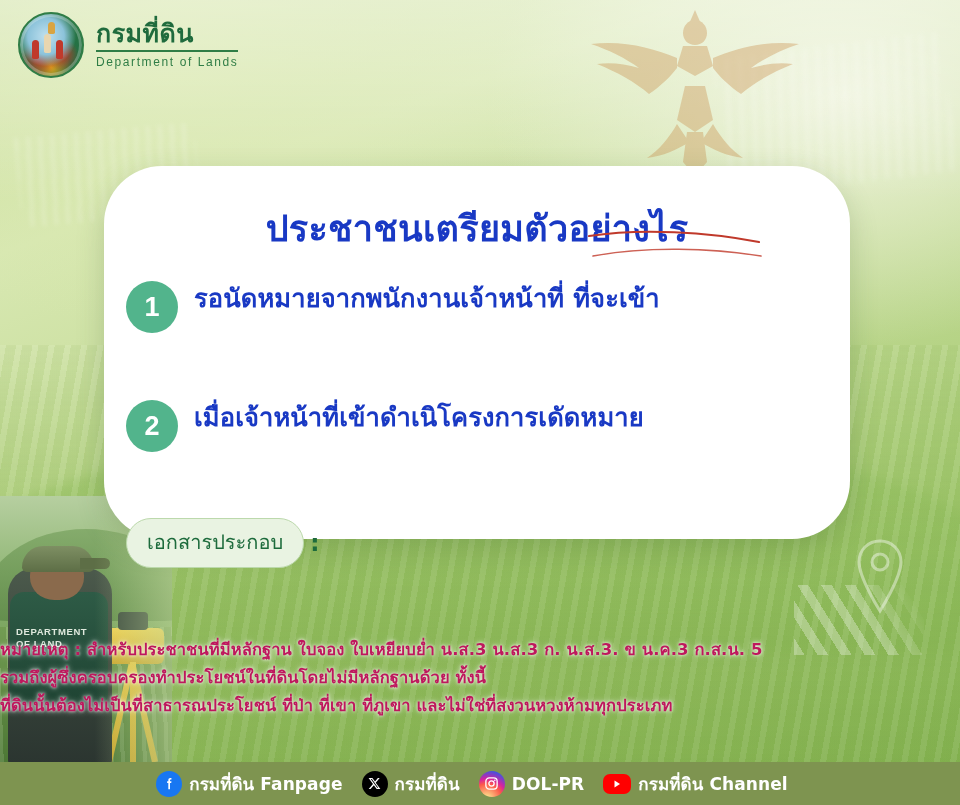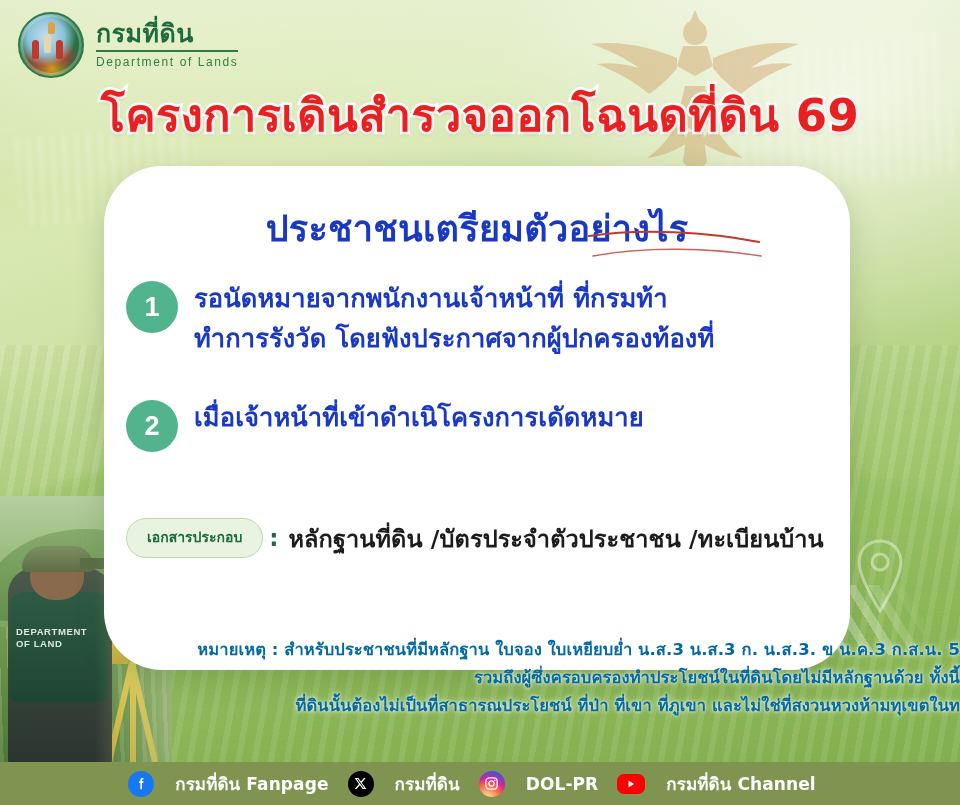--- a/index.html
+++ b/index.html
@@ -249,21 +249,21 @@
     -webkit-text-stroke: 5px #ffffff;
     paint-order: stroke fill;
     text-shadow:
       0 0 2px #fff, 0 2px 4px rgba(0,0,0,.18);
   }
 
   
   .card {
     position: absolute;
     left: 104px; top: 166px;
-    width: 746px; height: 504px;
+    width: 746px; height: 373px;
     background: #ffffff;
     border-radius: 58px;
     box-shadow: 0 10px 28px rgba(60,90,40,.22);
   }
 
   .card-heading {
     position: absolute;
     left: 0; right: 0; top: 34px;
     text-align: center;
     color: #1939c4;
@@ -319,42 +319,42 @@
     display: flex;
     align-items: center;
     gap: 10px;
   }
   .docs-pill {
     background: #e9f3e2;
     border: 1.5px solid #bcd9ac;
     border-radius: 30px;
     padding: 7px 20px 9px 20px;
     color: #1d6b3c;
-    font-size: 14px;
-    font-weight: 700;
+    font-size: 20px;
+    font-weight: 400;
   }
   .docs-colon {
     color: #1d6b3c;
     font-size: 23px;
     font-weight: 700;
     margin-left: -4px;
   }
   .docs-value {
     color: #1c1c1c;
     font-size: 23.5px;
     font-weight: 700;
     letter-spacing: .1px;
   }
 
   
   .footnote {
     position: absolute;
     left: 0; right: 0; top: 636px;
-    text-align: right;
-    color: #0369a1;
+    text-align: left;
+    color: #be185d;
     font-size: 16.5px;
     font-weight: 700;
     line-height: 28px;
     letter-spacing: .1px;
     text-shadow: 0 0 3px rgba(255,255,255,.9), 0 0 6px rgba(255,255,255,.75);
   }
 
   
   .social-bar {
     position: absolute;
@@ -362,21 +362,21 @@
     height: 43px;
     background: #7e9450;
     display: flex;
     align-items: center;
     justify-content: center;
     gap: 9px;
   }
   .social-item {
     display: flex;
     align-items: center;
-    gap: 21px;
+    gap: 7px;
     margin-right: 10px;
   }
   .social-item:last-child { margin-right: 16px; }
   .s-ico {
     width: 26px; height: 26px;
     border-radius: 50%;
     display: flex;
     align-items: center;
     justify-content: center;
     flex: 0 0 auto;
@@ -461,59 +461,56 @@
       <div class="fig" style="left:36px;top:26px;background:#c0392b;"></div>
       <div class="fig" style="left:28px;top:8px;height:12px;background:#d9a441;"></div>
     </div>
     <div class="logo-text">
       <div class="logo-th">กรมที่ดิน</div>
       <div class="logo-rule"></div>
       <div class="logo-en">Department of Lands</div>
     </div>
   </div>
 
-  <div class="main-title">โครงการเดินสำรวจออกโฉนดที่ดิน 69</div>
 
   <div class="card">
 
     <div class="card-heading">ประชาชนเตรียมตัวอย่างไร</div>
     <div class="swoosh">
       <svg viewBox="0 0 175 40" xmlns="http://www.w3.org/2000/svg">
         <path d="M2 10 C55 2, 120 6, 172 16" fill="none" stroke="#c0392b" stroke-width="2.2" stroke-linecap="round"></path>
         <path d="M6 30 C60 20, 124 22, 174 30" fill="none" stroke="#c0392b" stroke-width="1.6" stroke-linecap="round" opacity=".8"></path>
       </svg>
     </div>
 
     <div class="item i1">
       <div class="badge">1</div>
       <div class="item-lines">
-        <div>รอนัดหมายจากพนักงานเจ้าหน้าที่ ที่กรมท้า</div>
-        <div>ทำการรังวัด โดยฟังประกาศจากผู้ปกครองท้องที่</div>
+        <div>รอนัดหมายจากพนักงานเจ้าหน้าที่ ที่จะเข้า</div>
       </div>
     </div>
 
     <div class="item i2">
       <div class="badge">2</div>
       <div class="item-lines">
         <div>เมื่อเจ้าหน้าที่เข้าดำเนิโครงการเดัดหมาย</div>
       </div>
     </div>
 
     <div class="docs-row">
       <div class="docs-pill">เอกสารประกอบ</div>
       <div class="docs-colon">:</div>
-      <div class="docs-value">หลักฐานที่ดิน /บัตรประจำตัวประชาชน /ทะเบียนบ้าน</div>
     </div>
 
   </div>
 
   <div class="footnote">
     <div>หมายเหตุ : สำหรับประชาชนที่มีหลักฐาน ใบจอง ใบเหยียบย่ำ น.ส.3 น.ส.3 ก. น.ส.3. ข  น.ค.3  ก.ส.น. 5</div>
     <div>รวมถึงผู้ซึ่งครอบครองทำประโยชน์ในที่ดินโดยไม่มีหลักฐานด้วย ทั้งนี้</div>
-    <div>ที่ดินนั้นต้องไม่เป็นที่สาธารณประโยชน์ ที่ป่า ที่เขา ที่ภูเขา และไม่ใช่ที่สงวนหวงห้ามทุเขตในท</div>
+    <div>ที่ดินนั้นต้องไม่เป็นที่สาธารณประโยชน์ ที่ป่า ที่เขา ที่ภูเขา และไม่ใช่ที่สงวนหวงห้ามทุกประเภท</div>
   </div>
 
   <div class="social-bar">
 
     <div class="social-item">
       <span class="s-ico ic-fb">
         <svg width="15" height="15" viewBox="0 0 24 24">
             <path fill="#fff" d="M15.1 8.2h-2.3V6.7c0-.7.2-1.1 1.1-1.1h1.2V3.1c-.2 0-.9-.1-1.8-.1-1.9 0-3.2 1.1-3.2 3.2v2H8.2v2.9h1.9V21h2.7v-9.9h2z"></path>
           </svg>
       </span>

